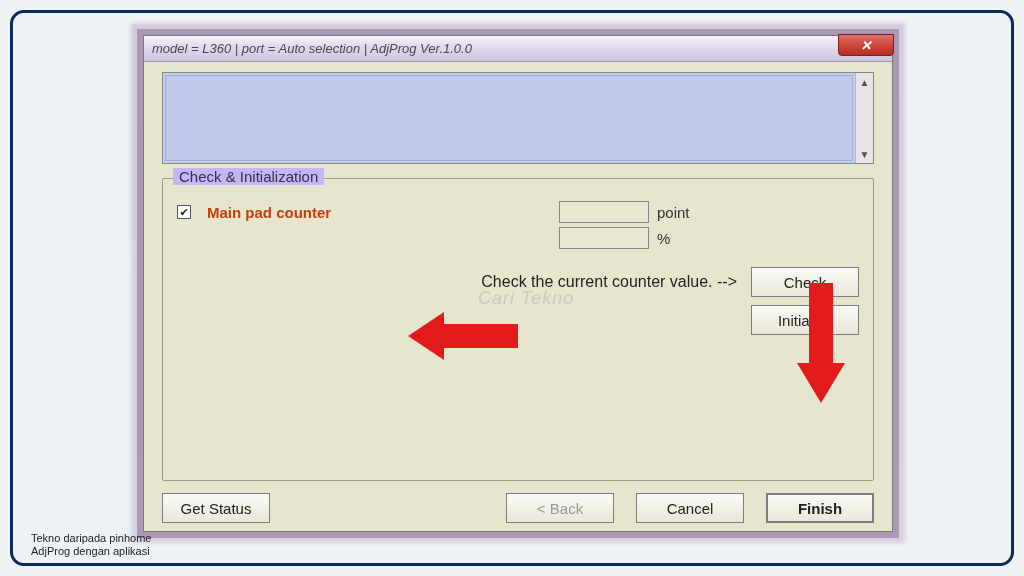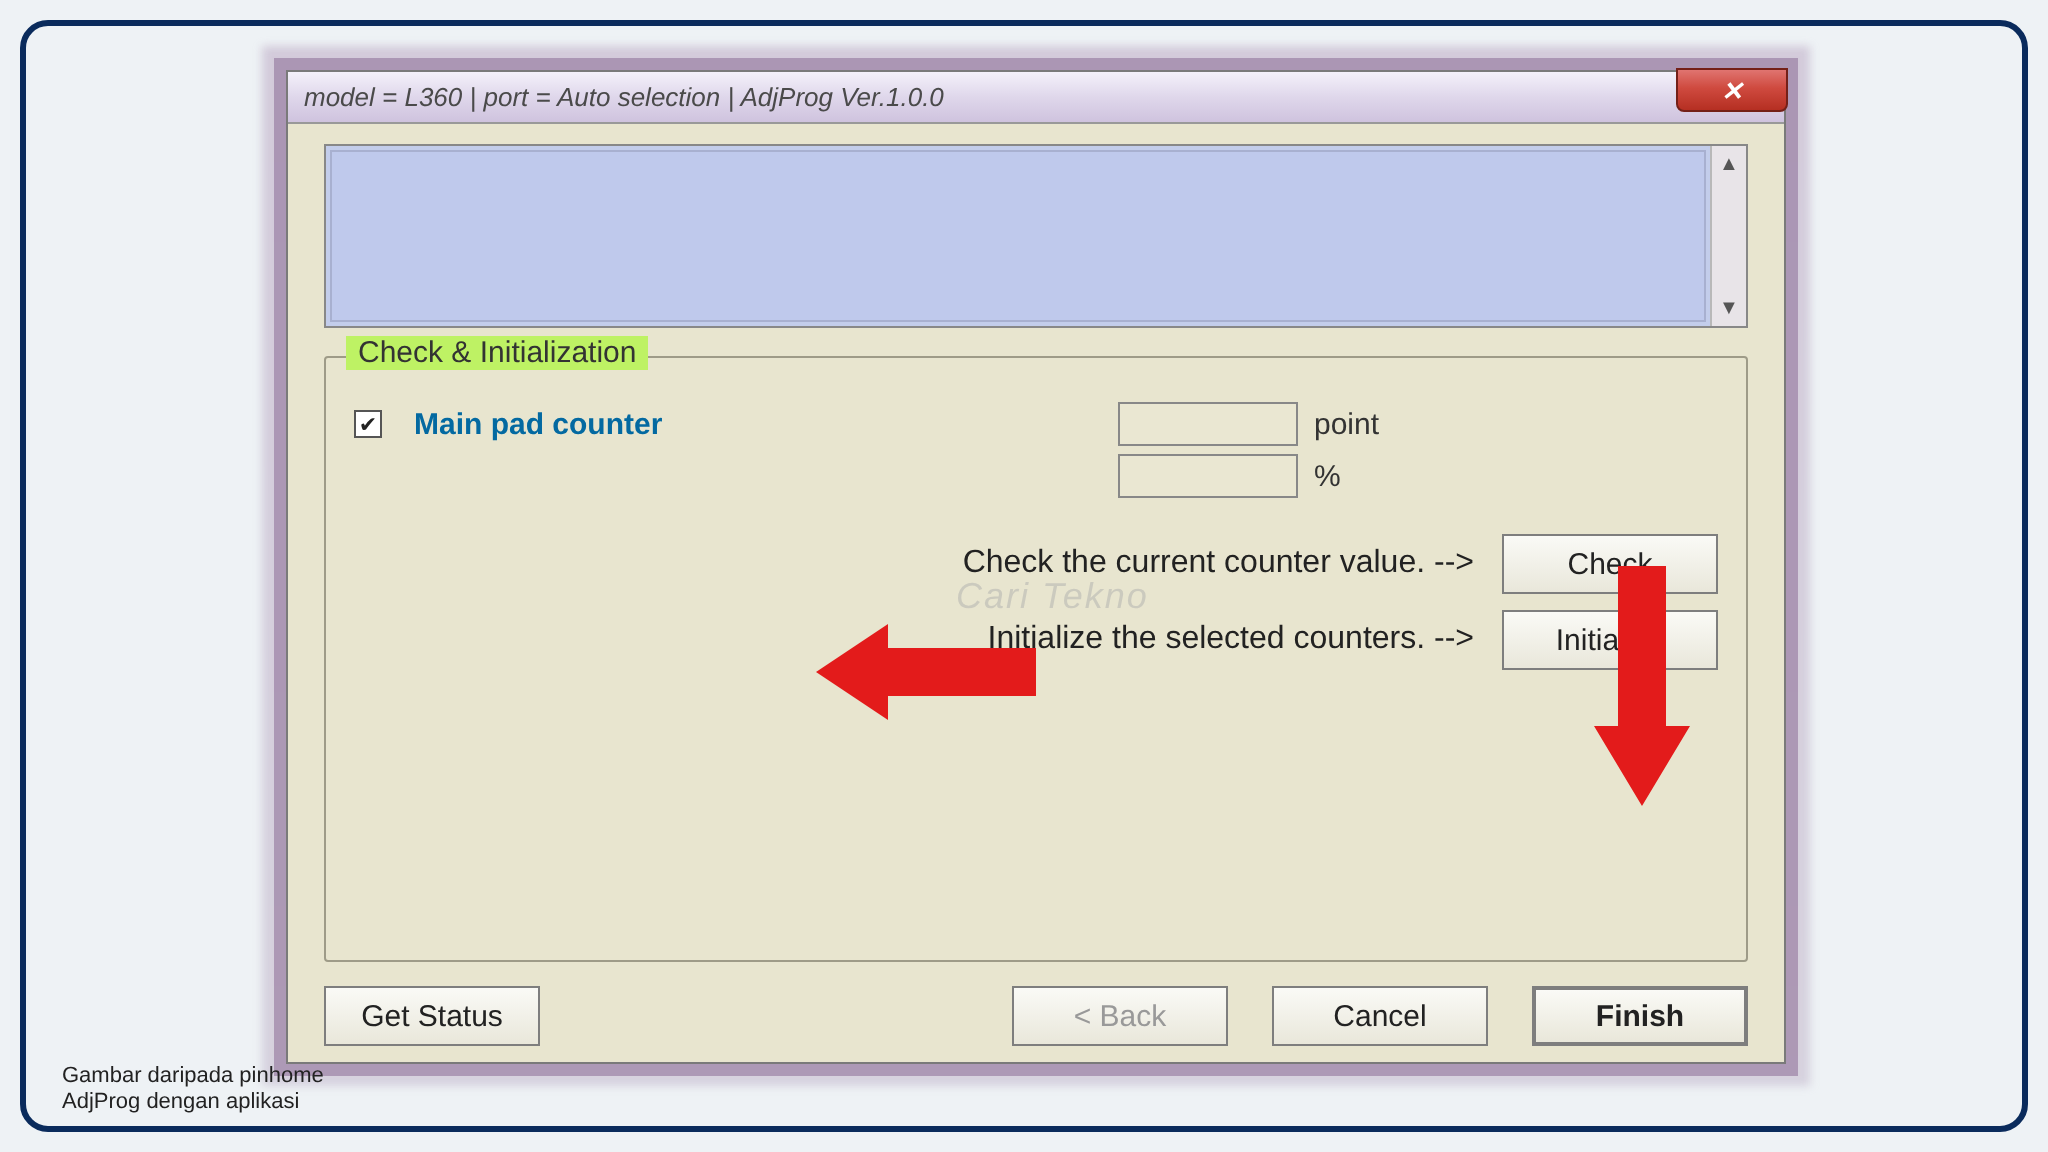--- a/index.html
+++ b/index.html
@@ -113,42 +113,42 @@
       border: 1px solid #9e9b88;
       border-radius: 2px;
       padding: 14px 14px 12px 14px;
       margin-bottom: 10px;
       position: relative;
       flex: 1;
     }
     .fieldset-legend {
       position: absolute;
       top: -11px; left: 10px;
-      background: #bef264;
+      background: #c4b5fd;
       padding: 0 6px;
       font-size: 15px;
       color: #333;
     }
     .row-pad {
       display: grid;
       grid-template-columns: 24px 210px 150px 70px 1fr;
       align-items: center;
       gap: 6px;
       margin: 8px 0 4px 0;
     }
     .checkbox {
       width: 14px; height: 14px;
       border: 1px solid #555;
       background: white;
       display: flex; align-items: center; justify-content: center;
       font-size: 11px;
       color: #222;
       cursor: pointer;
     }
-    .label-bold { font-weight: bold; font-size: 15px; color: #0369a1; }
+    .label-bold { font-weight: bold; font-size: 15px; color: #c2410c; }
     .value-box {
       height: 22px;
       border: 1px solid #888;
       background: #eae7d2;
       width: 90px;
       justify-self: end;
     }
     .unit { font-size: 15px; color: #333; padding-left: 2px; }
     .row2 {
       display: grid;
@@ -266,21 +266,20 @@
         </div>
 
         <div class="action-rows">
           <div class="action-row">
             <span class="action-text">Check the current counter value. --&gt;</span>
             <div class="btn">
               <span>Check</span>
             </div>
           </div>
           <div class="action-row">
-            <span class="action-text">Initialize the selected counters. --&gt;</span>
             <div class="btn">
               <span>Initialize</span>
             </div>
           </div>
         </div>
       </div>
 
       <div class="bottom-row">
         <div class="btn">
           <span>Get Status</span>
@@ -303,16 +302,16 @@
 
   <svg class="arrow-left" width="110" height="56">
     <polygon points="0,28 36,4 36,16 110,16 110,40 36,40 36,52" fill="#e31b1b"></polygon>
   </svg>
 
   <svg class="arrow-down" width="56" height="120">
     <polygon points="28,120 4,80 16,80 16,0 40,0 40,80 52,80" fill="#e31b1b"></polygon>
   </svg>
 
   <div class="credit">
-    <div>Gambar daripada pinhome</div>
+    <div>Tekno daripada pinhome</div>
     <div>AdjProg dengan aplikasi</div>
   </div>
 </div>
 
 </body></html>

